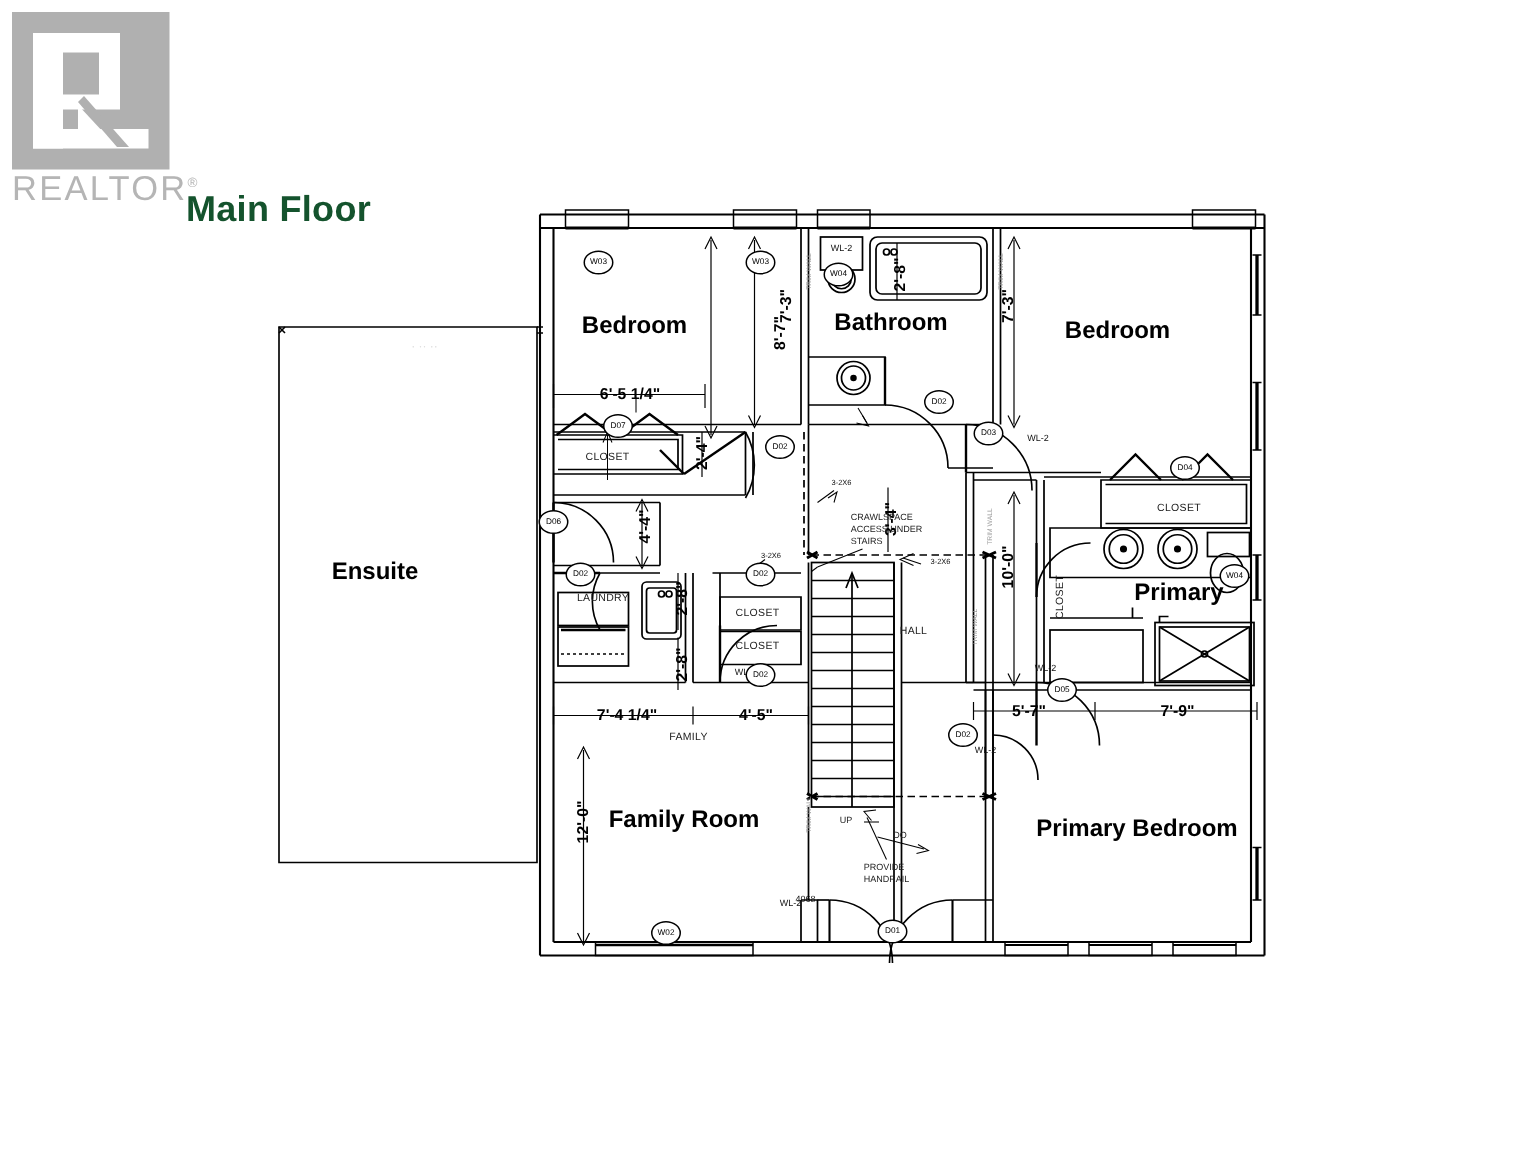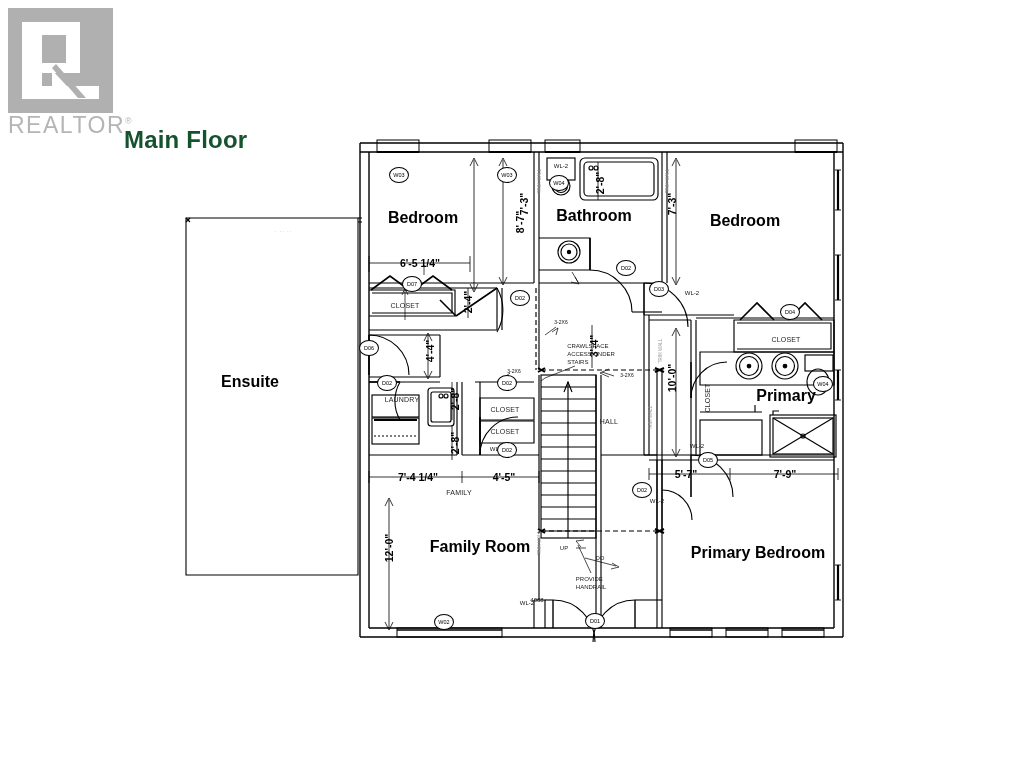--- a/index.html
+++ b/index.html
@@ -504,21 +504,21 @@
   </g>
 </svg>
 </div>
 
 <div id="labels-layer">
     <div class="room-label xl" style="left: 250px; top: 382px;">Ensuite</div>
     <div class="room-label xl" style="left: 423px; top: 218px;">Bedroom</div>
     <div class="room-label xl" style="left: 594px; top: 216px; text-align: right;">Bathroom</div>
     <div class="room-label xl" style="left: 745px; top: 221px;">Bedroom</div>
     <div class="room-label xl" style="left: 786px; top: 396px;">Primary</div>
-    <div class="room-label xl" style="left: 480px; top: 547px;">Family Room</div>
+    <div class="room-label xl" style="left: 456px; top: 547px;">Family Room</div>
     <div class="room-label xl" style="left: 748px; top: 553px; padding-left: 20px;">Primary Bedroom</div>
     <div class="small-label" style="left: 405px; top: 305px;">CLOSET</div>
     <div class="small-label" style="left: 505px; top: 409px;">CLOSET</div>
     <div class="small-label" style="left: 505px; top: 431px;">CLOSET</div>
     <div class="small-label" style="left: 786px; top: 339px;">CLOSET</div>
     <div class="small-label vert" style="left: 707px; top: 398px;">CLOSET</div>
     <div class="small-label" style="left: 402px; top: 399px;">LAUNDRY</div>
     <div class="small-label" style="left: 609px; top: 421px;">HALL</div>
     <div class="small-label" style="left: 459px; top: 492px;">FAMILY</div>
     <div class="dim-label" style="left: 420px; top: 263px;">6'-5 1/4"</div>

